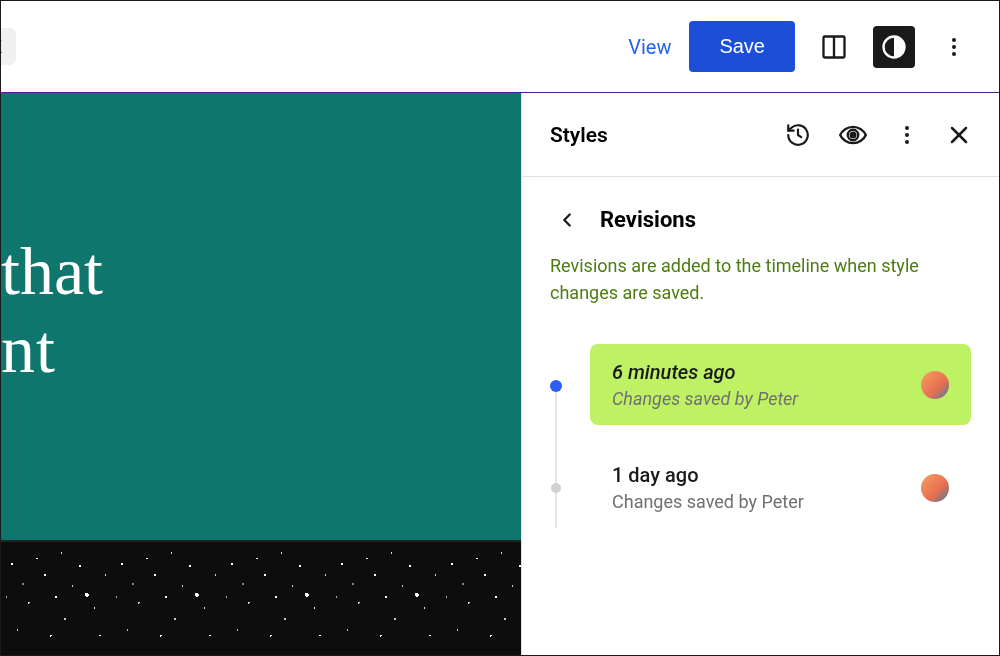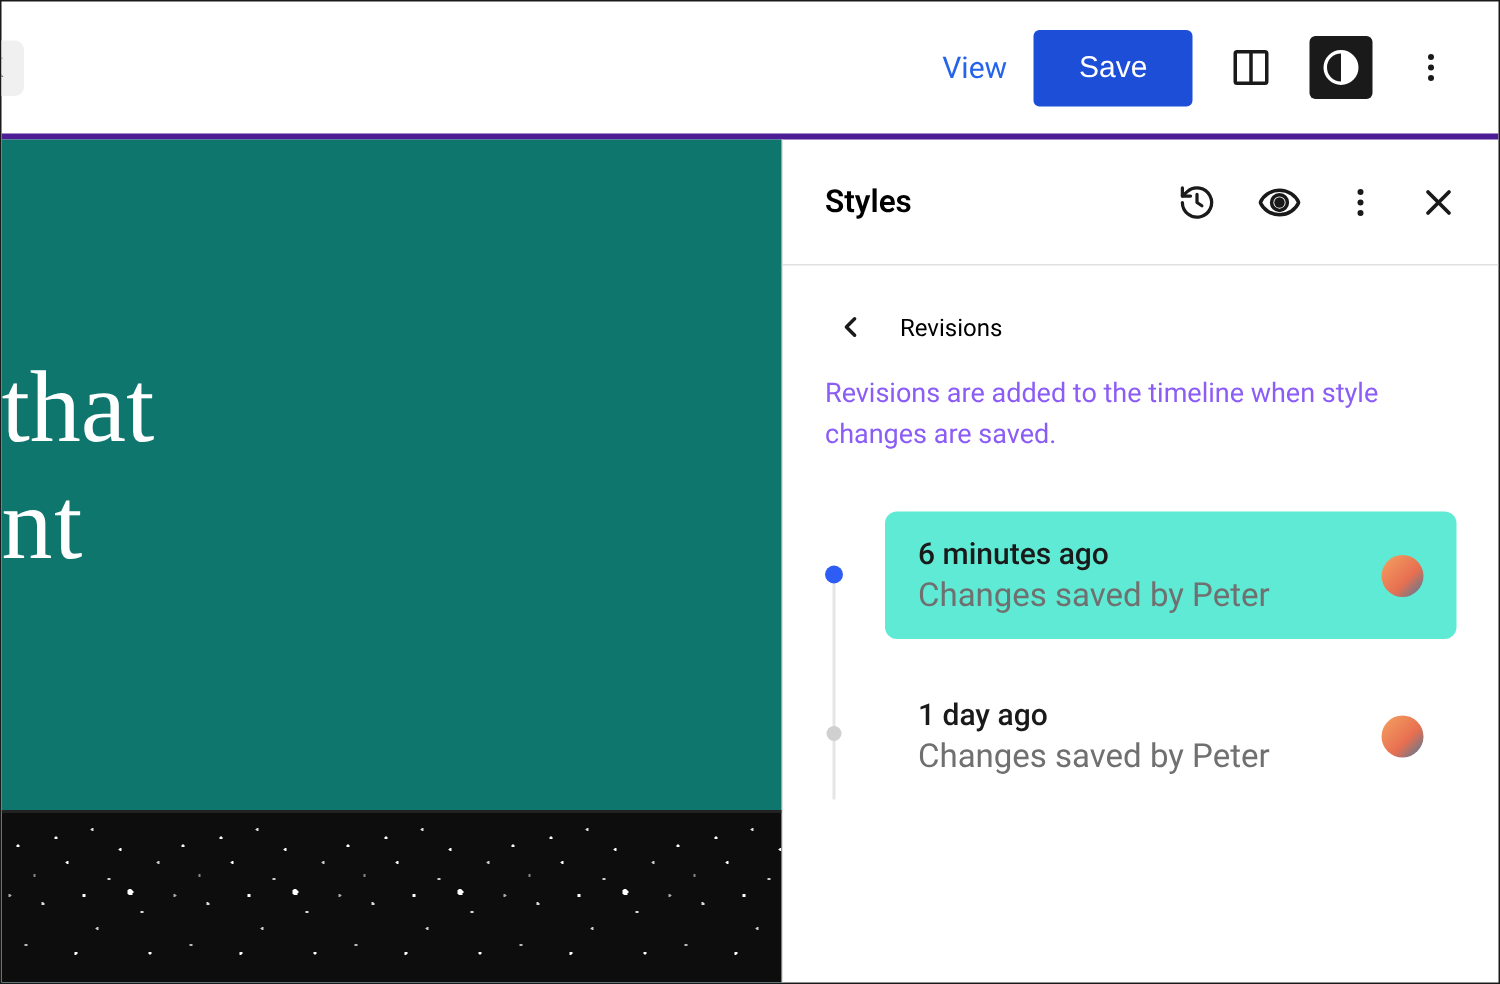--- a/index.html
+++ b/index.html
@@ -10,21 +10,21 @@
       overflow: hidden;
       border: 1px solid #1a1a1a;
       background: #fff;
       position: relative;
     }
     .topbar {
       height: 92px;
       display: flex;
       justify-content: space-between;
       padding: 0 24px 0 0;
-      border-bottom: 4px solid #4c1d95;
+      border-bottom: 1px solid #4c1d95;
     }
     .topbar-left {
       display: flex;
       align-items: center;
     }
     .k-pill {
       background: #f0f0f0;
       color: #6e6e6e;
       padding: 8px 14px 8px 0;
       border-radius: 6px;
@@ -144,26 +144,26 @@
       padding: 30px 28px;
     }
     .panel-title-row {
       display: flex;
       align-items: center;
       gap: 22px;
       margin-bottom: 20px;
       padding-left: 6px;
     }
     .panel-title {
-      font-size: 16px;
-      font-weight: 400;
+      font-size: 22px;
+      font-weight: 700;
     }
     .panel-desc {
       font-size: 18px;
-      color: #8b5cf6;
+      color: #4d7c0f;
       line-height: 1.5;
       margin-bottom: 38px;
     }
     .timeline {
       position: relative;
       padding-left: 40px;
     }
     .timeline-line {
       position: absolute;
       left: 5px;
@@ -193,33 +193,34 @@
       left: -40px;
     }
     .rev-card {
       padding: 16px 22px;
       border-radius: 8px;
       display: flex;
       align-items: center;
       gap: 14px;
     }
     .rev-card.active {
-      background: #5eead4;
+      background: #bef264;
+      font-style: italic;
     }
     .rev-txt {
       flex: 1;
     }
     .rev-time {
       font-size: 20px;
       font-weight: 500;
       color: #1a1a1a;
       margin-bottom: 4px;
     }
     .rev-by {
-      font-size: 22px;
+      font-size: 18px;
       color: #707070;
     }
     .avatar {
       width: 28px;
       height: 28px;
       border-radius: 50%;
       background: linear-gradient(135deg, #f4a261 0%, #e76f51 60%, #457b9d 100%);
       flex-shrink: 0;
     }
   </style>

